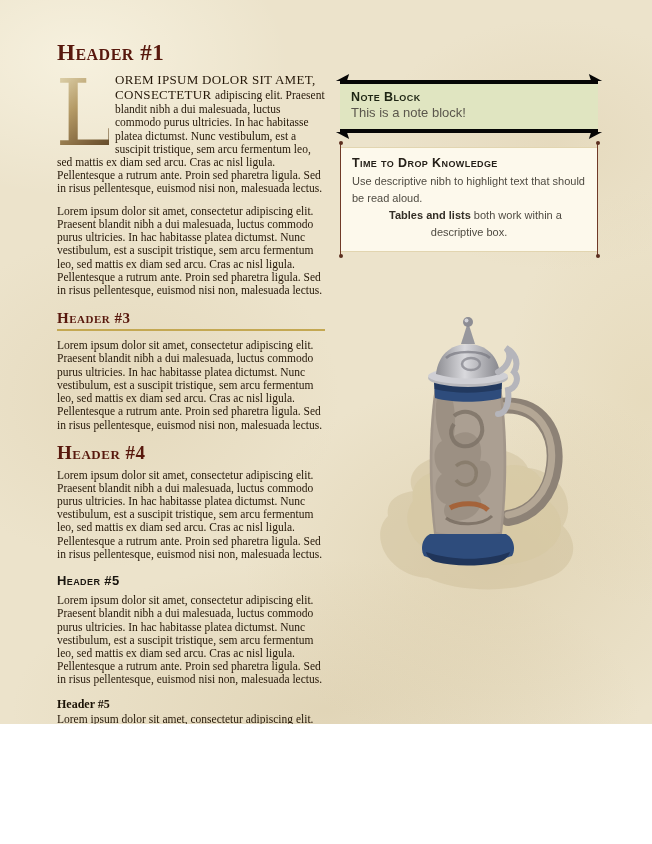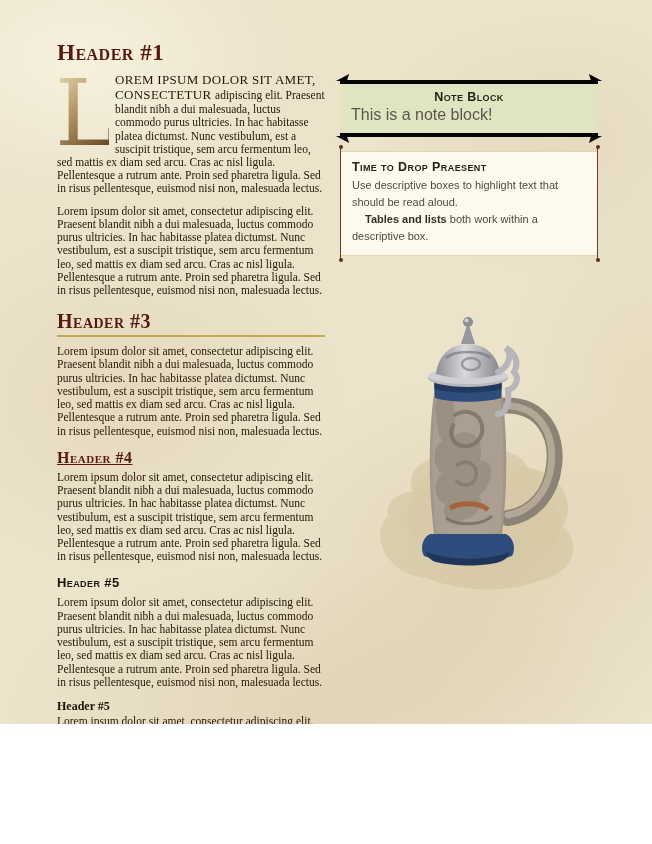--- a/index.html
+++ b/index.html
@@ -27,23 +27,23 @@
     font-size:11.5px; line-height:1.15; color:#241708;
     margin:0 0 9px 0; text-align:left;
   }
 
   h1.doc, h2.doc, h3.doc, h4.doc {
     font-variant:small-caps; font-weight:bold; color:#58180D;
     font-family:"Liberation Serif", serif; letter-spacing:.5px;
   }
   h1.doc { font-size:23px; line-height:1.1; margin:0 0 8px 0; }
   h2.doc { font-size:23px; line-height:1.1; margin:8px 0 4px 0; }
-  h3.doc { font-size:20px; line-height:1.2; margin:12px 0 8px 0;
+  h3.doc { font-size:15px; line-height:1.2; margin:12px 0 8px 0;
            border-bottom:2px solid #c4a852; padding-bottom:2px; }
-  h4.doc { font-size:16px; line-height:1.2; margin:10px 0 4px 0;text-decoration:underline; }
+  h4.doc { font-size:19px; line-height:1.2; margin:10px 0 4px 0; }
   h5.doc { font-family:"Liberation Sans", sans-serif; font-variant:small-caps;
            font-weight:bold; font-size:13px; color:#19150f;
            letter-spacing:.4px; margin:12px 0 6px 0; }
   h6.doc { font-size:12px; font-weight:bold; color:#1b1206; margin:10px 0 1px 0; }
 
   
   .dropcap {
     float:left; font-family:"DejaVu Serif", serif;
     font-size:92px; line-height:76px; height:76px; width:54px;
     margin:3px 6px 2px -2px;
@@ -60,44 +60,44 @@
     padding:6px 11px 7px 11px;
     font-family:"Liberation Sans", sans-serif;
   }
   .note .wing { position:absolute; width:0; height:0; border-style:solid; }
   .note .wing.tl { top:-10px; left:-3px;  border-width:0 0 7px 11px; border-color:transparent transparent #060606 transparent; transform:skewX(-18deg); }
   .note .wing.tr { top:-10px; right:-3px; border-width:0 11px 7px 0;  border-color:transparent transparent #060606 transparent; transform:skewX(18deg); }
   .note .wing.bl { bottom:-10px; left:-3px;  border-width:7px 0 0 11px; border-color:#060606 transparent transparent transparent; transform:skewX(18deg); }
   .note .wing.br { bottom:-10px; right:-3px; border-width:7px 11px 0 0;  border-color:#060606 transparent transparent transparent; transform:skewX(-18deg); }
   .note-title {
     font-variant:small-caps; font-weight:bold; font-size:12.5px;
-    color:#1d2413; letter-spacing:.4px; margin-bottom:1px;text-align:center;
-  }
-  .note-body { font-size:16px; color:#5a564c; line-height:1.3; }
+    color:#1d2413; letter-spacing:.4px; margin-bottom:1px;
+  }
+  .note-body { font-size:13px; color:#5a564c; line-height:1.3; }
 
   
   .descbox {
     position:relative; margin:14px 0 0 0; background:#fdf9ec;
     border-top:1px solid #e2d5b0; border-bottom:1px solid #e2d5b0;
     padding:8px 12px 10px 12px;
     font-family:"Liberation Sans", sans-serif;
   }
   .descbox .vline { position:absolute; top:-5px; bottom:-5px; width:1px; background:#703a28; }
   .descbox .vline.l { left:0; }  .descbox .vline.r { right:0; }
   .descbox .vline::before, .descbox .vline::after {
     content:""; position:absolute; left:-1.5px; width:4px; height:4px;
     border-radius:50%; background:#5c2f1f;
   }
   .descbox .vline::before { top:-2px; }  .descbox .vline::after { bottom:-2px; }
   .desc-title {
     font-variant:small-caps; font-weight:bold; font-size:12.5px;
     color:#26211a; letter-spacing:.4px; margin-bottom:3px;
   }
   .desc-body { font-size:11px; color:#4f4b42; line-height:1.55; }
-  .desc-line2 { text-indent:13px; }
+  .desc-line2 { text-indent:13px;text-align:center; }
   .desc-line2 b { color:#332e26; }
 
   .stein-wrap { position:absolute; left:18px; top:224px; width:232px; height:310px; }
 
   .footer-flourish { position:absolute; left:0; top:800px; width:652px; height:44px; }
 </style>
 </head>
 <body>
 
 <div class="page">
@@ -131,22 +131,22 @@
       <i class="wing tr"></i>
       <i class="wing bl"></i>
       <i class="wing br"></i>
       <div class="note-title">Note Block</div>
       <div class="note-body">This is a note block!</div>
     </div>
 
     <div class="descbox">
       <i class="vline l"></i>
       <i class="vline r"></i>
-      <div class="desc-title">Time to Drop Praesent</div>
-      <div class="desc-body">Use descriptive boxes to highlight text that should be read aloud.</div>
+      <div class="desc-title">Time to Drop Knowledge</div>
+      <div class="desc-body">Use descriptive nibh to highlight text that should be read aloud.</div>
       <div class="desc-body desc-line2"><b>Tables and lists</b><span> both work within a descriptive box.</span></div>
     </div>
 
     <div class="stein-wrap">
       <svg width="232" height="310" viewBox="0 0 232 310">
         <defs>
           <linearGradient id="bodyGrad" x1="0" y1="0" x2="1" y2="0">
             <stop offset="0" stop-color="#8f8478"></stop>
             <stop offset="0.3" stop-color="#b3a austere" stop-opacity="1"></stop>
             <stop offset="0.3" stop-color="#b3a696"></stop>

